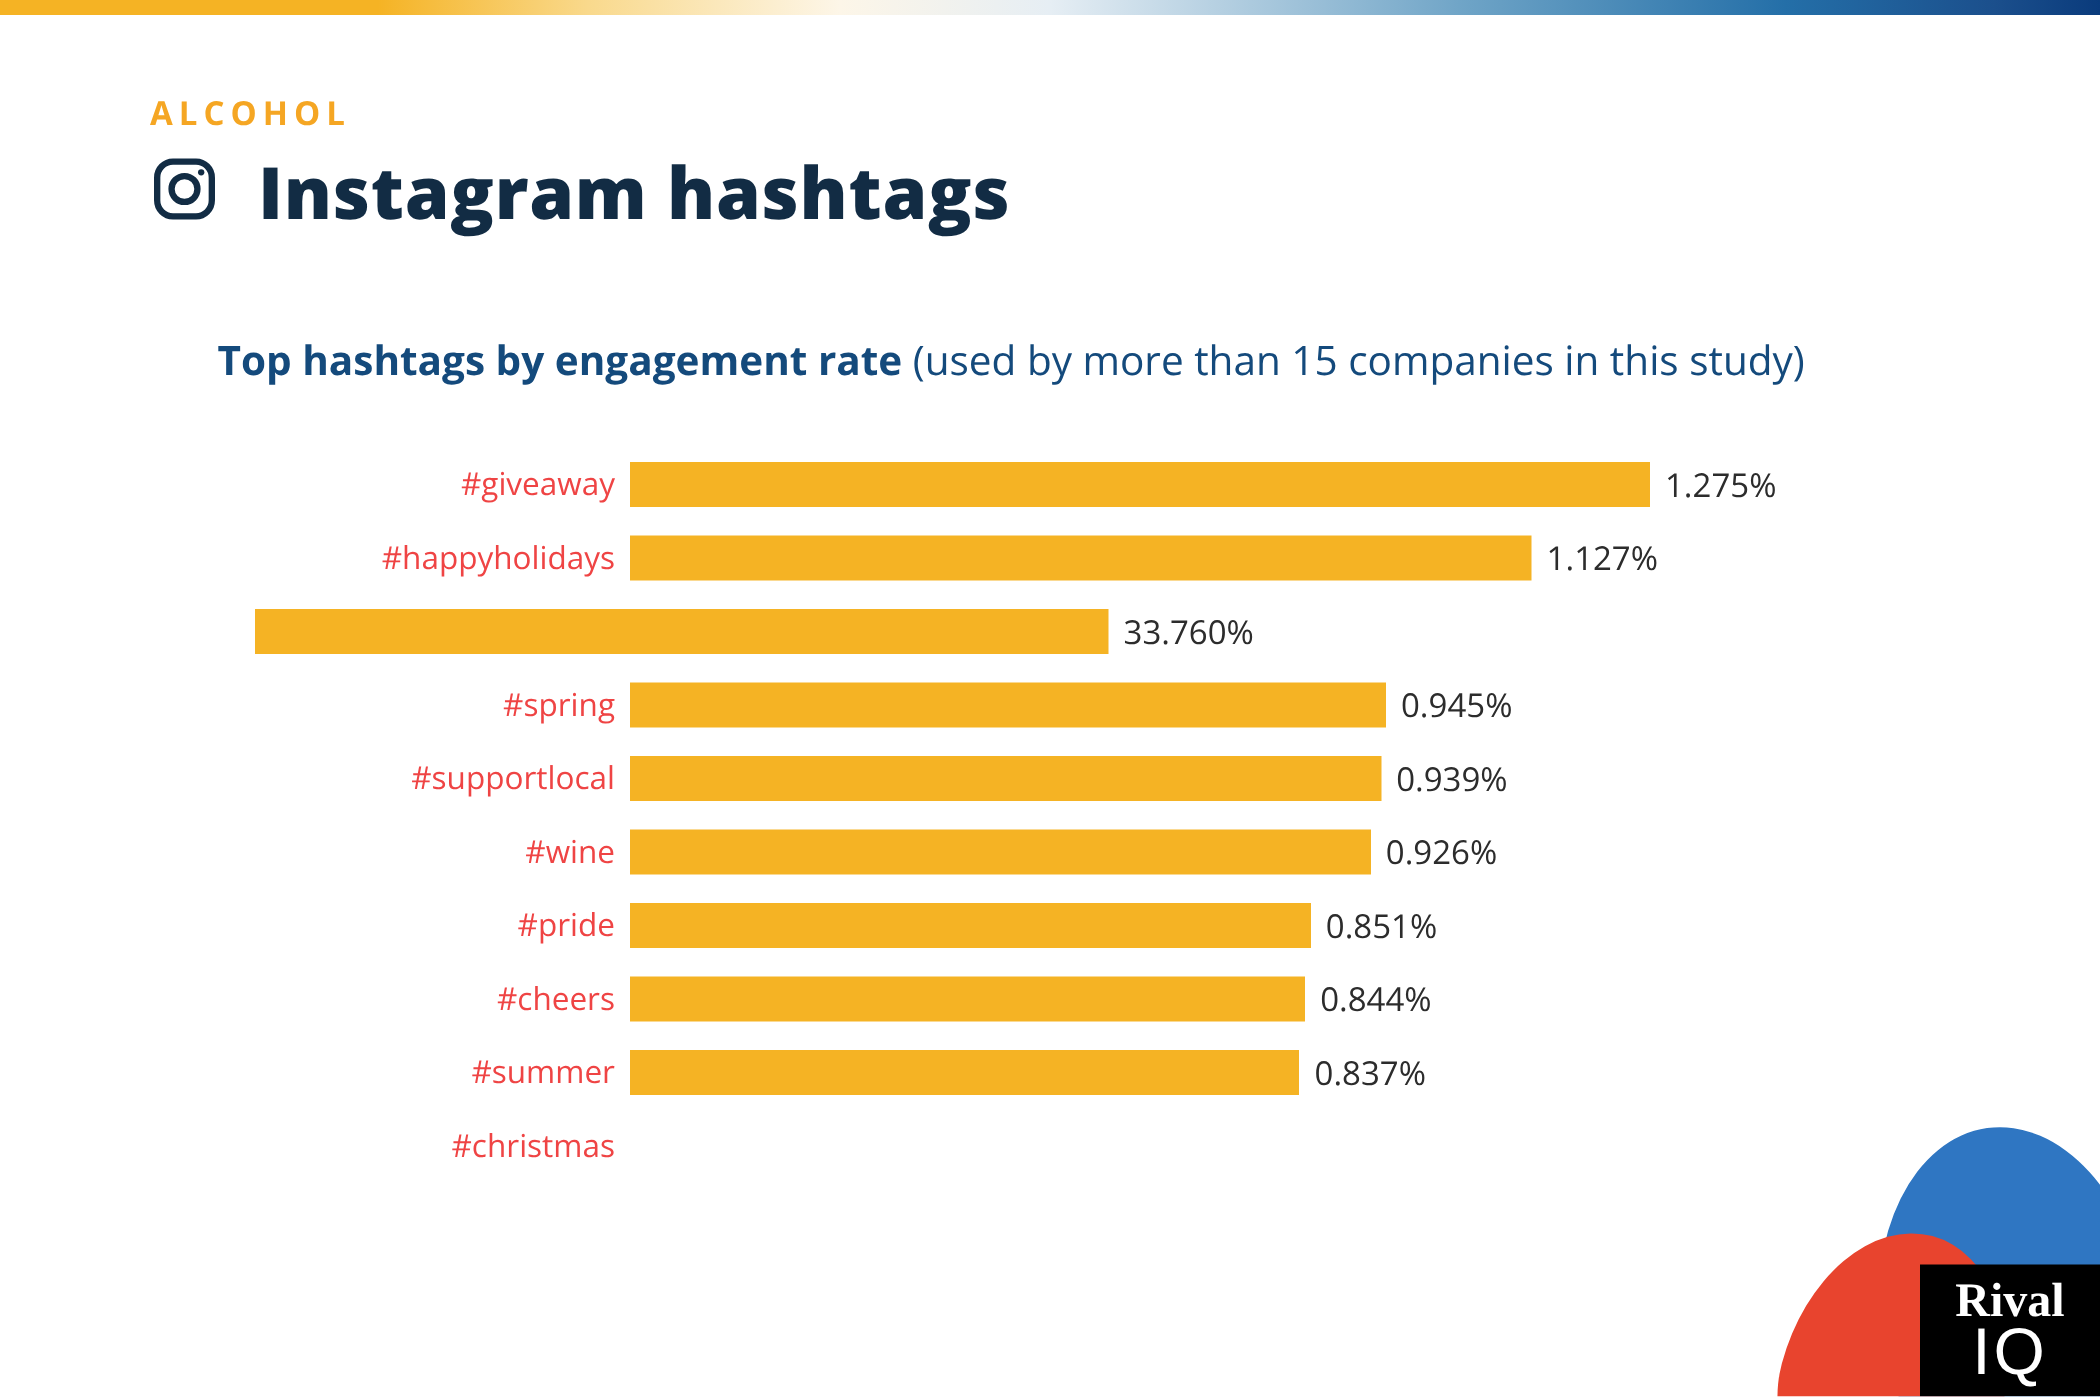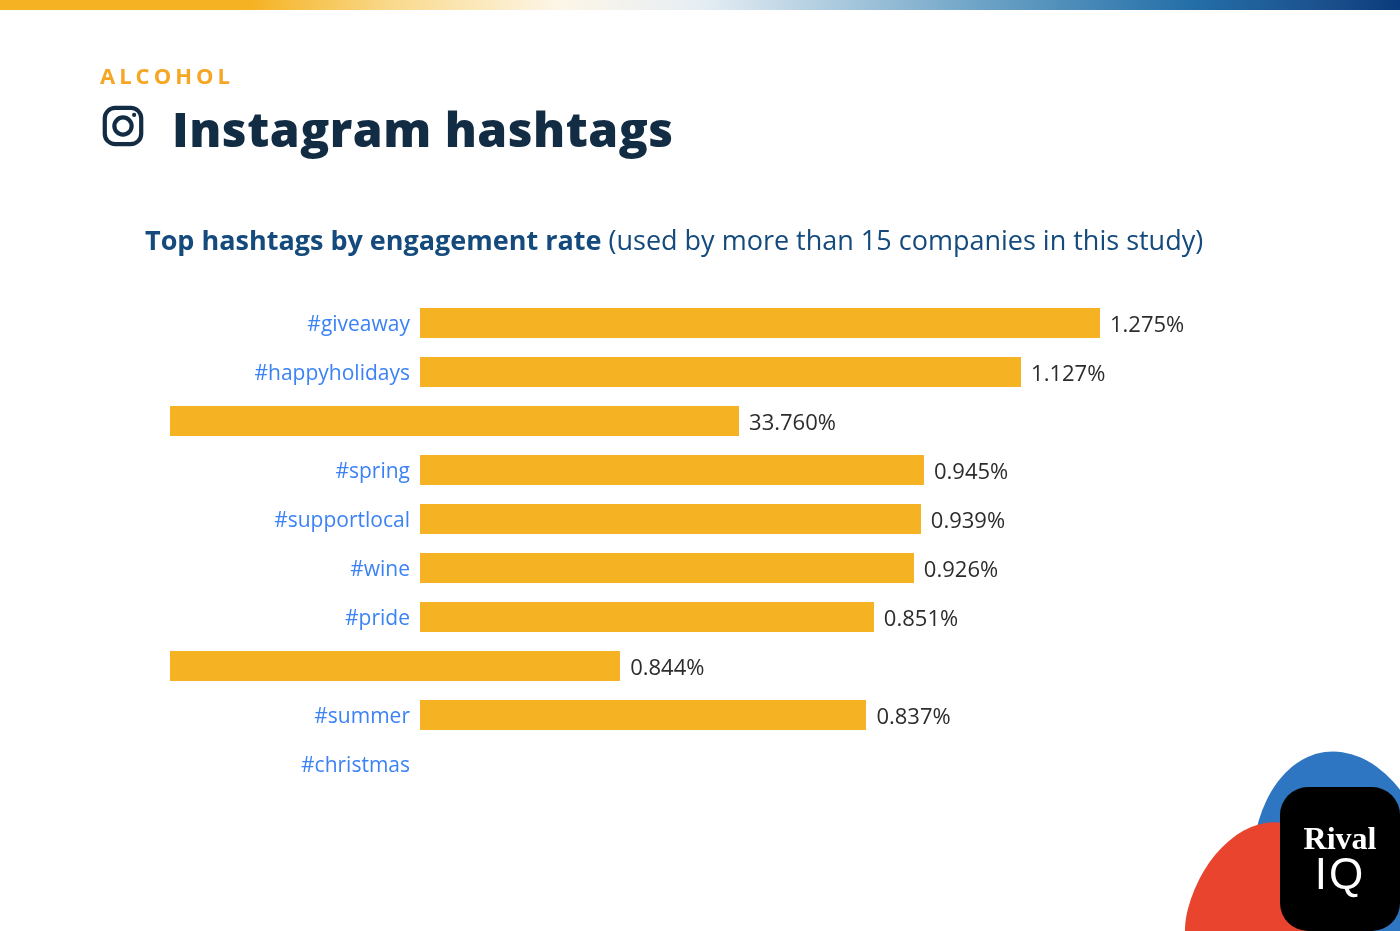--- a/index.html
+++ b/index.html
@@ -8,28 +8,28 @@
   .content { padding: 50px 100px 0 100px; position: relative; }
   .eyebrow { color: #f5a623; font-weight: 700; letter-spacing: 4px; font-size: 22px; margin-bottom: 6px; }
   .title-row { display: flex; align-items: center; gap: 26px; margin-bottom: 60px; }
   .title-row svg { width: 46px; height: 46px; }
   .title { color: #122c44; font-weight: 800; font-size: 48px; letter-spacing: 0.5px; }
   .subtitle { color: #144a7c; font-size: 27px; margin-bottom: 50px; }
   .subtitle .bold { font-weight: 700; margin-left: 45px; }
   .subtitle .light { font-weight: 400; }
   .chart { display: flex; flex-direction: column; gap: 19px; padding-left: 70px; }
   .row { display: flex; align-items: center; height: 30px; }
-  .ylabel { width: 250px; text-align: right; color: #3b82f6; font-size: 21px; padding-right: 10px; }
+  .ylabel { width: 250px; text-align: right; color: #ef4444; font-size: 21px; padding-right: 10px; }
   .bar-wrap { display: flex; align-items: center; }
   .bar { height: 30px; background: #f5b324; }
   .val { color: #2c2c2c; font-size: 22px; margin-left: 10px; font-weight: 400; }
   .logo-area { position: absolute; right: 0; bottom: 0; width: 240px; height: 210px; overflow: hidden; pointer-events: none; }
   .blob-blue { position: absolute; right: -30px; bottom: -40px; width: 180px; height: 220px; background: #2f76c2; border-radius: 50% 50% 40% 40% / 60% 60% 40% 40%; transform: rotate(-8deg); }
   .blob-red { position: absolute; right: 60px; bottom: -70px; width: 150px; height: 180px; background: #E8442E; border-radius: 50% 50% 40% 40% / 60% 60% 40% 40%; transform: rotate(15deg); }
-  .logo-box { position: absolute; right: 0; bottom: 0; width: 120px; height: 144px; background: #000; color: #fff; display: flex; flex-direction: column; align-items: center; justify-content: center; font-weight: 700; border-radius: 28px; }
+  .logo-box { position: absolute; right: 0; bottom: 0; width: 120px; height: 88px; background: #000; color: #fff; display: flex; flex-direction: column; align-items: center; justify-content: center; font-weight: 700; }
   .logo-rival { font-family: Georgia, "Times New Roman", serif; font-size: 32px; line-height: 1; }
   .logo-iq { font-family: "Segoe UI", Arial, sans-serif; font-size: 44px; font-weight: 300; line-height: 1; letter-spacing: 2px; margin-top: -2px; }
   .page { position: relative; width: 1400px; height: 931px; }
 </style>
 </head>
 <body>
 
 <div class="page">
   <div class="top-gradient"></div>
   <div class="content">
@@ -90,20 +90,21 @@
           </div>
         </div>
         <div class="row">
           <div class="ylabel">#pride</div>
           <div class="bar-wrap">
             <div class="bar" style="width: 453.867px; background: rgb(245, 179, 36);"></div>
             <div class="val">0.851%</div>
           </div>
         </div>
         <div class="row">
+          <div class="ylabel">#cheers</div>
           <div class="bar-wrap">
             <div class="bar" style="width: 450.133px; background: rgb(245, 179, 36);"></div>
             <div class="val">0.844%</div>
           </div>
         </div>
         <div class="row">
           <div class="ylabel">#summer</div>
           <div class="bar-wrap">
             <div class="bar" style="width: 446.4px; background: rgb(245, 179, 36);"></div>
             <div class="val">0.837%</div>

